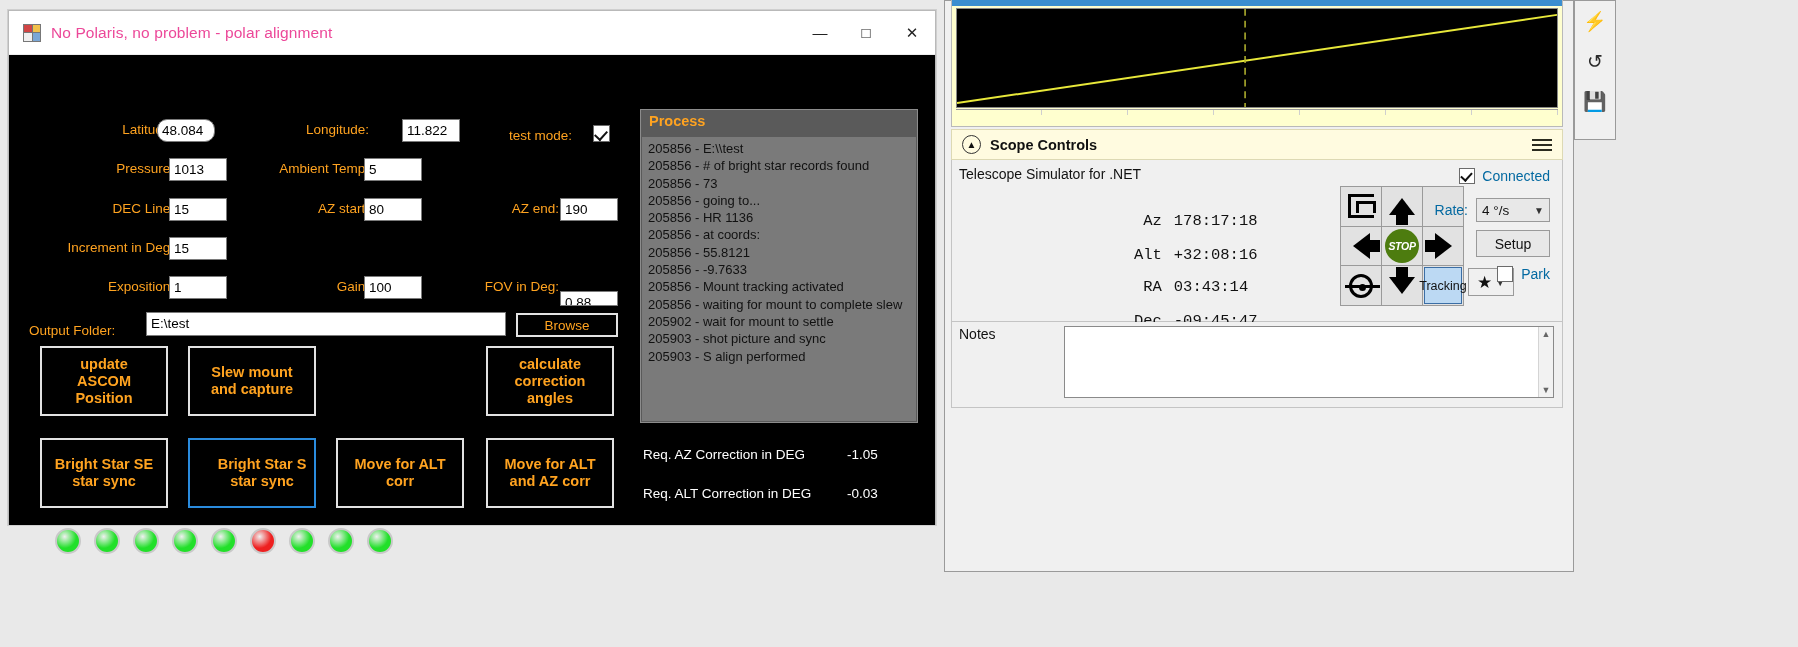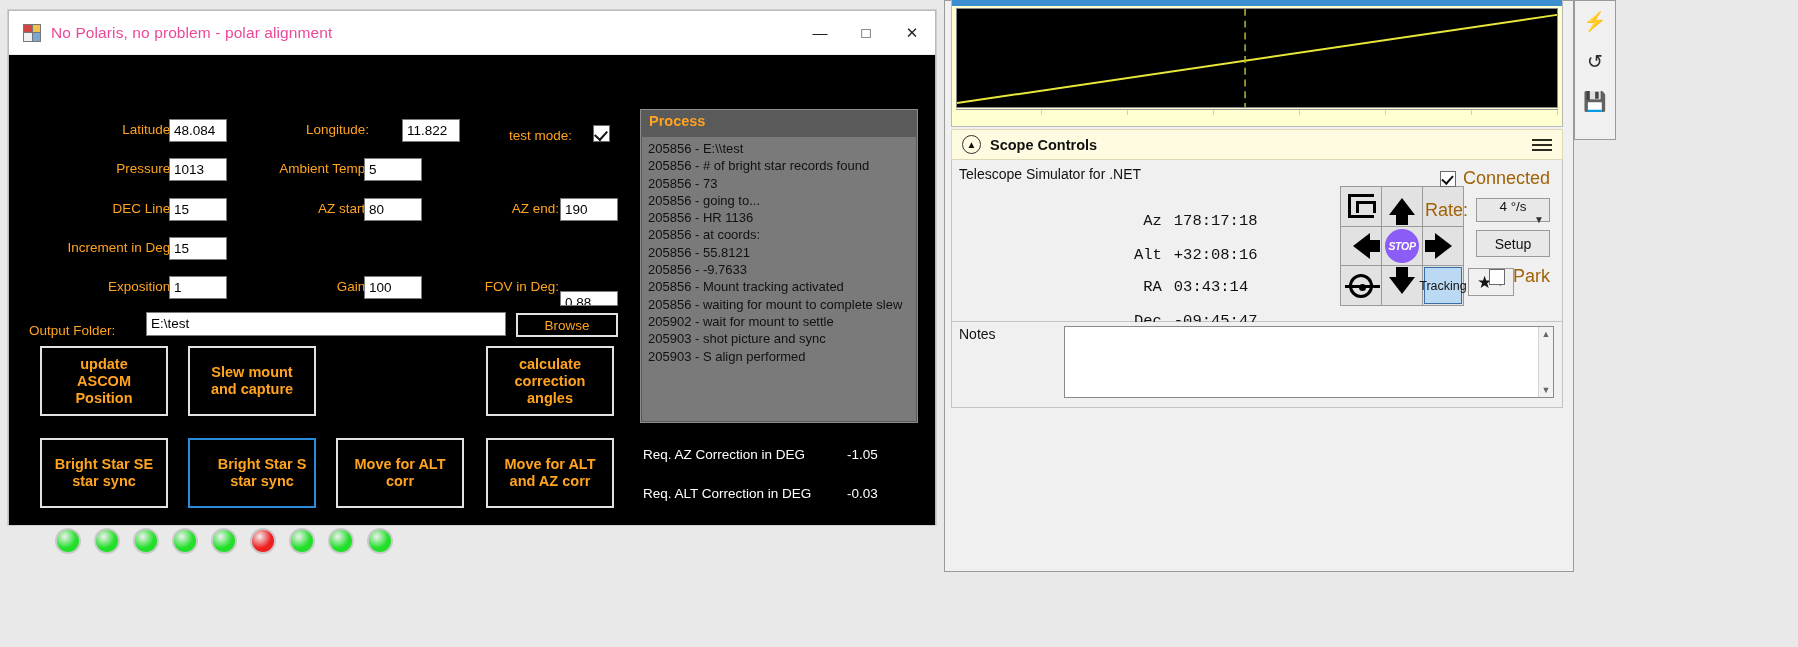--- a/index.html
+++ b/index.html
@@ -164,21 +164,21 @@
   .arrow{width:0;height:0;}
   .arrow.up{border-left:13px solid transparent;border-right:13px solid transparent;border-bottom:17px solid #000;position:relative;}
   .arrow.up::after{content:"";position:absolute;left:-6px;top:17px;width:12px;height:10px;background:#000;}
   .arrow.down{border-left:13px solid transparent;border-right:13px solid transparent;border-top:17px solid #000;position:relative;}
   .arrow.down::after{content:"";position:absolute;left:-6px;top:-27px;width:12px;height:10px;background:#000;}
   .arrow.left{border-top:13px solid transparent;border-bottom:13px solid transparent;border-right:17px solid #000;position:relative;}
   .arrow.left::after{content:"";position:absolute;left:17px;top:-6px;width:10px;height:12px;background:#000;}
   .arrow.right{border-top:13px solid transparent;border-bottom:13px solid transparent;border-left:17px solid #000;position:relative;}
   .arrow.right::after{content:"";position:absolute;left:-27px;top:-6px;width:10px;height:12px;background:#000;}
   #stop-btn{
-    width:34px;height:34px;border-radius:50%;background:#8b5cf6;
+    width:34px;height:34px;border-radius:50%;background:#4d7c0f;
     display:flex;align-items:center;justify-content:center;
     color:#fff;font-size:10.5px;font-weight:bold;font-style:italic;
     letter-spacing:-.3px;
   }
   #spiral-icon{
     width:26px;height:24px;border:3px solid #000;border-right:none;
     position:relative;
   }
   #spiral-icon::before{
     content:"";position:absolute;left:5px;top:4px;width:14px;height:9px;
@@ -204,25 +204,25 @@
   .star-glyph{font-size:17px;color:#111;line-height:1;}
   .caret{font-size:10px;color:#333;}
 
   
   #connected-row{position:absolute;right:12px;top:8px;display:flex;align-items:center;gap:7px;}
   .wcheck{width:16px;height:16px;background:#fff;border:1px solid #6b6b6b;position:relative;}
   .wcheck.on::after{
     content:"";position:absolute;left:3px;top:1px;width:5px;height:9px;
     border:solid #111;border-width:0 2px 2px 0;transform:rotate(42deg);
   }
-  .ctl-text{font-size:18px;color:#a16207;}
+  .ctl-text{font-size:14px;color:#0369a1;}
   #rate-row{position:absolute;right:12px;top:38px;display:flex;align-items:center;gap:8px;}
   #rate-select{
     width:74px;height:24px;background:#e8e8e8;border:1px solid #9a9a9a;
-    display:flex;align-items:center;padding:0 5px;font-size:13.5px;color:#111;cursor:pointer;flex-direction:column;
+    display:flex;align-items:center;padding:0 5px;font-size:13.5px;color:#111;cursor:pointer;
   }
   #rate-select .caret{margin-left:auto;}
   #setup-btn{
     position:absolute;right:12px;top:70px;width:74px;height:27px;
     background:#e8e8e8;border:1px solid #9a9a9a;
     display:flex;align-items:center;justify-content:center;
     font-size:14px;color:#111;cursor:pointer;
   }
   #park-row{position:absolute;right:12px;top:106px;display:flex;align-items:center;gap:8px;}
 
@@ -270,21 +270,21 @@
     <div id="win-buttons">
       <div class="win-btn">—</div>
       <div class="win-btn">□</div>
       <div class="win-btn close">✕</div>
     </div>
   </div>
 
   <div id="polaris-body">
 
     <div class="lbl" style="left:40px;top:67px;width:125px;">Latitude:</div>
-    <div class="tbox" style="left:160px;top:64px;width:58px;height:23px;">48.084</div>
+    <div class="tbox" style="left:148px;top:64px;width:58px;height:23px;border-radius:10px;">48.084</div>
     <div class="lbl" style="left:215px;top:67px;width:145px;">Longitude:</div>
     <div class="tbox" style="left:355px;top:64px;width:58px;height:23px;margin-left:38px;">11.822</div>
     <div class="chk-lbl" style="left:500px;top:73px;">test mode:</div>
     <div class="cbox" style="left:584px;top:70px;"></div>
 
     <div class="lbl" style="left:40px;top:106px;width:125px;">Pressure:</div>
     <div class="tbox" style="left:160px;top:103px;width:58px;height:23px;">1013</div>
     <div class="lbl" style="left:215px;top:106px;width:145px;">Ambient Temp:</div>
     <div class="tbox" style="left:355px;top:103px;width:58px;height:23px;">5</div>
 

